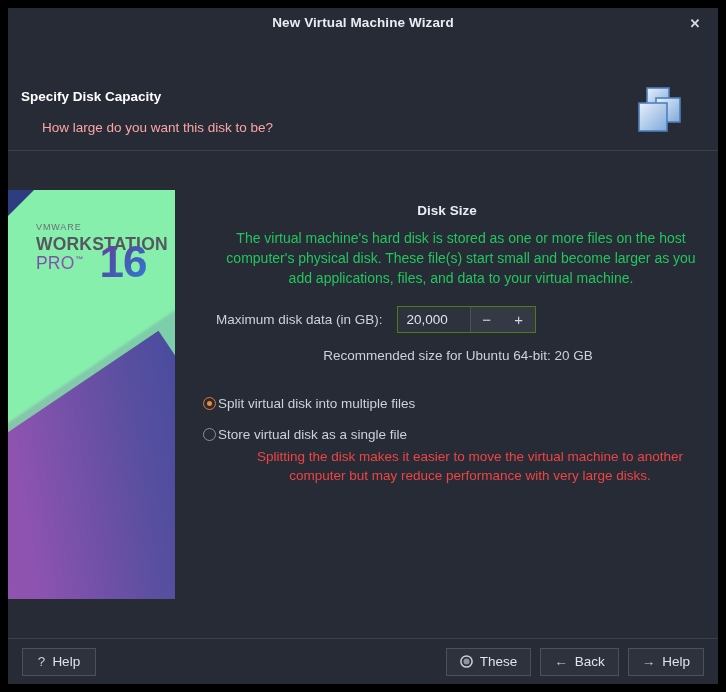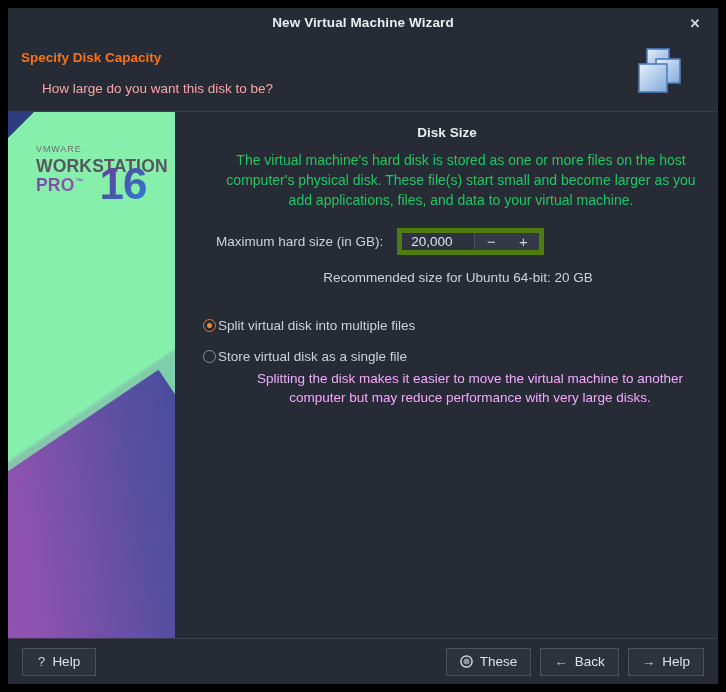--- a/index.html
+++ b/index.html
@@ -20,20 +20,21 @@
   .window {
     position: absolute;
     left: 8px;
     top: 8px;
     width: 710px;
     height: 676px;
     background: #272b35;
     display: flex;
     flex-direction: column;
     box-sizing: border-box;
+    gap: 39px;
   }
 
   
   .titlebar {
     position: relative;
     height: 31px;
     flex: 0 0 31px;
     background: #272b35;
   }
   .titlebar-title {
@@ -69,21 +70,21 @@
     background: #272b35;
     border-bottom: 1px solid #3a3f4b;
     box-sizing: border-box;
   }
   .header-title {
     position: absolute;
     left: 13px;
     top: 11px;
     font-size: 13.5px;
     font-weight: bold;
-    color: #f97316;
+    color: #ffffff;
   }
   .header-sub {
     position: absolute;
     left: 34px;
     top: 42px;
     font-size: 13.5px;
     color: #fca5a5;
   }
   .header-icon {
     position: absolute;
@@ -158,21 +159,21 @@
     margin-top: 3px;
     line-height: 1.05;
   }
   .sb-row {
     display: flex;
     align-items: flex-start;
     margin-top: 1px;
   }
   .sb-pro {
     font-size: 17.5px;
-    font-weight: bold;
+    font-weight: normal;
     letter-spacing: 0.2px;
     background: linear-gradient(100deg, #7b4ca8 0%, #8d53b0 100%);
     -webkit-background-clip: text;
     background-clip: text;
     color: transparent;
     line-height: 1.05;
   }
   .sb-tm {
     font-size: 8px;
     font-weight: bold;
@@ -223,21 +224,21 @@
   }
   .field-label {
     font-size: 13.5px;
     color: #ccd1db;
     margin-right: 14px;
   }
   .spinbox {
     display: flex;
     align-items: stretch;
     height: 27px;
-    border: 5px solid #4d7c0f;
+    border: 1px solid #4d7c0f;
     background: #2d323d;
     box-sizing: border-box;
   }
   .spin-value {
     width: 72px;
     font-size: 13.5px;
     color: #dfe3ea;
     display: flex;
     align-items: center;
     padding-left: 9px;
@@ -297,21 +298,21 @@
   .radio-label {
     font-size: 13.5px;
     color: #ccd1db;
     margin-left: 2px;
     line-height: 19px;
   }
   .radio-help {
     margin: 3px 0 0 37px;
     font-size: 13.5px;
     line-height: 19px;
-    color: #f0abfc;
+    color: #ef4444;
     max-width: 470px;
   }
 
   
   .footer {
     flex: 0 0 46px;
     height: 46px;
     position: relative;
     background: #272b35;
     border-top: 1px solid #3a3f4b;
@@ -390,21 +391,21 @@
           <div class="sb-16">16</div>
         </div>
       </div>
     </div>
 
     <div class="content">
       <div class="section-title">Disk Size</div>
       <p class="paragraph">The virtual machine's hard disk is stored as one or more files on the host computer's physical disk. These file(s) start small and become larger as you add applications, files, and data to your virtual machine.</p>
 
       <div class="field-row">
-        <div class="field-label">Maximum hard size (in GB):</div>
+        <div class="field-label">Maximum disk data (in GB):</div>
         <div class="spinbox">
           <div class="spin-value">20,000</div>
           <div class="spin-btn minus">−</div>
           <div class="spin-btn plus">+</div>
         </div>
       </div>
 
       <div class="recommend">Recommended size for Ubuntu 64-bit: 20 GB</div>
 
       <div class="radio-group">

